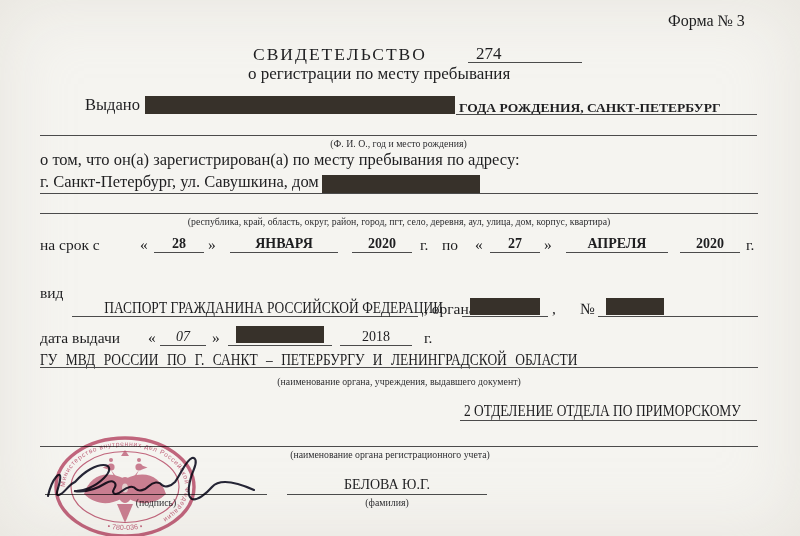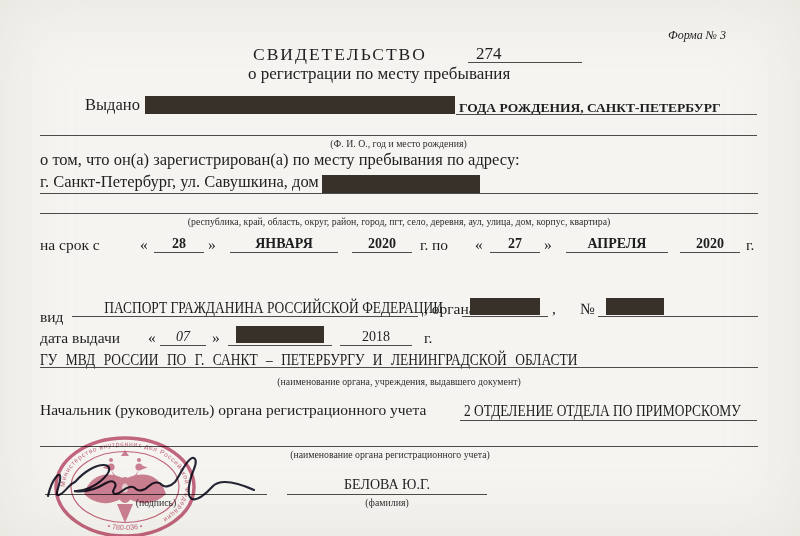--- a/index.html
+++ b/index.html
@@ -23,21 +23,21 @@
   .wsp{word-spacing:6px;}
   .wsp2{word-spacing:4px;}
   .stamp{position:absolute;left:40px;top:428px;z-index:4;mix-blend-mode:multiply;opacity:.85;}
   .sig{position:absolute;left:40px;top:452px;z-index:5;mix-blend-mode:multiply;}
 </style>
 </head>
 <body>
 
 <div class="page">
 
-  <div class="t" style="left:668px;top:29px;font-size:12px;font-style:italic;">Форма № 3</div>
+  <div class="t" style="left:668px;top:12px;font-size:16px;">Форма № 3</div>
   <div class="t title" style="left:253px;top:44px;">СВИДЕТЕЛЬСТВО</div>
   <div class="vbox" style="left:468px;top:45px;width:106px;text-align:left;padding-left:8px;font-size:17px;">274</div>
   <div class="t" style="left:248px;top:64px;font-size:17px;">о регистрации по месту пребывания</div>
 
   <div class="t s17" style="left:85px;top:96px;">Выдано</div>
   <div class="bar" style="left:145px;top:96px;width:310px;height:18px;"></div>
   <div class="t bold" style="left:459px;top:100px;font-size:13.5px;">ГОДА РОЖДЕНИЯ, САНКТ-ПЕТЕРБУРГ</div>
   <div class="ln" style="left:456px;top:114px;width:301px;"></div>
 
   <div class="ln" style="left:40px;top:135px;width:717px;"></div>
@@ -52,30 +52,30 @@
   <div class="ln" style="left:40px;top:213px;width:718px;"></div>
   <div class="t cap" style="left:40px;top:216px;width:718px;">(республика, край, область, округ, район, город, пгт, село, деревня, аул, улица, дом, корпус, квартира)</div>
 
   <div class="t s15" style="left:40px;top:236px;">на срок с</div>
   <div class="t s15" style="left:140px;top:236px;">«</div>
   <div class="vbox bold s14" style="left:154px;top:235px;width:50px;">28</div>
   <div class="t s15" style="left:208px;top:236px;">»</div>
   <div class="vbox bold s14" style="left:230px;top:235px;width:108px;">ЯНВАРЯ</div>
   <div class="vbox bold s14" style="left:352px;top:235px;width:60px;">2020</div>
   <div class="t s15" style="left:420px;top:236px;">г.</div>
-  <div class="t s15" style="left:432px;top:236px;">по</div>
+  <div class="t s15" style="left:442px;top:236px;">по</div>
   <div class="t s15" style="left:475px;top:236px;">«</div>
   <div class="vbox bold s14" style="left:490px;top:235px;width:50px;">27</div>
   <div class="t s15" style="left:544px;top:236px;">»</div>
   <div class="vbox bold s14" style="left:566px;top:235px;width:102px;">АПРЕЛЯ</div>
   <div class="vbox bold s14" style="left:680px;top:235px;width:60px;">2020</div>
   <div class="t s15" style="left:746px;top:236px;">г.</div>
 
 
-  <div class="t s15" style="left:40px;top:308px;">вид</div>
+  <div class="t s15" style="left:40px;top:284px;">вид</div>
   <div class="vbox" style="left:72px;top:299px;width:346px;font-size:16px;"><span class="condc">ПАСПОРТ ГРАЖДАНИНА РОССИЙСКОЙ ФЕДЕРАЦИИ</span></div>
   <div class="t s15" style="left:424px;top:300px;">, органа</div>
   <div class="ln" style="left:462px;top:316px;width:86px;"></div>
   <div class="bar" style="left:470px;top:298px;width:70px;height:17px;"></div>
   <div class="t s15" style="left:552px;top:300px;">,</div>
   <div class="t s15" style="left:580px;top:300px;">№</div>
   <div class="ln" style="left:598px;top:316px;width:160px;"></div>
   <div class="bar" style="left:606px;top:298px;width:58px;height:17px;"></div>
 
   <div class="t s15" style="left:40px;top:329px;">дата выдачи</div>
@@ -84,21 +84,20 @@
   <div class="t s15" style="left:212px;top:329px;">»</div>
   <div class="ln" style="left:228px;top:345px;width:104px;"></div>
   <div class="bar" style="left:236px;top:326px;width:88px;height:17px;"></div>
   <div class="vbox s14" style="left:340px;top:328px;width:72px;">2018</div>
   <div class="t s15" style="left:424px;top:329px;">г.</div>
 
   <div class="t" style="left:40px;top:351px;font-size:16px;"><span class="cond wsp">ГУ МВД РОССИИ ПО Г. САНКТ – ПЕТЕРБУРГУ И ЛЕНИНГРАДСКОЙ ОБЛАСТИ</span></div>
   <div class="ln" style="left:40px;top:367px;width:718px;"></div>
   <div class="t cap" style="left:40px;top:370px;width:718px;margin-top:6px;">(наименование органа, учреждения, выдавшего документ)</div>
 
-  <div class="t s15" style="left:40px;top:401px;">Начальник (руководитель) органа регистрационного учета</div>
   <div class="t" style="left:464px;top:402px;font-size:16px;"><span class="cond">2 ОТДЕЛЕНИЕ ОТДЕЛА ПО ПРИМОРСКОМУ</span></div>
   <div class="ln" style="left:460px;top:420px;width:297px;"></div>
   <div class="ln" style="left:40px;top:446px;width:718px;"></div>
   <div class="t cap" style="left:40px;top:449px;width:700px;">(наименование органа регистрационного учета)</div>
 
   <div class="ln" style="left:45px;top:494px;width:222px;"></div>
   <div class="t cap" style="left:45px;top:497px;width:222px;">(подпись)</div>
   <div class="t" style="left:287px;top:477px;width:200px;text-align:center;font-size:14px;">БЕЛОВА Ю.Г.</div>
   <div class="ln" style="left:287px;top:494px;width:200px;"></div>
   <div class="t cap" style="left:287px;top:497px;width:200px;">(фамилия)</div>

